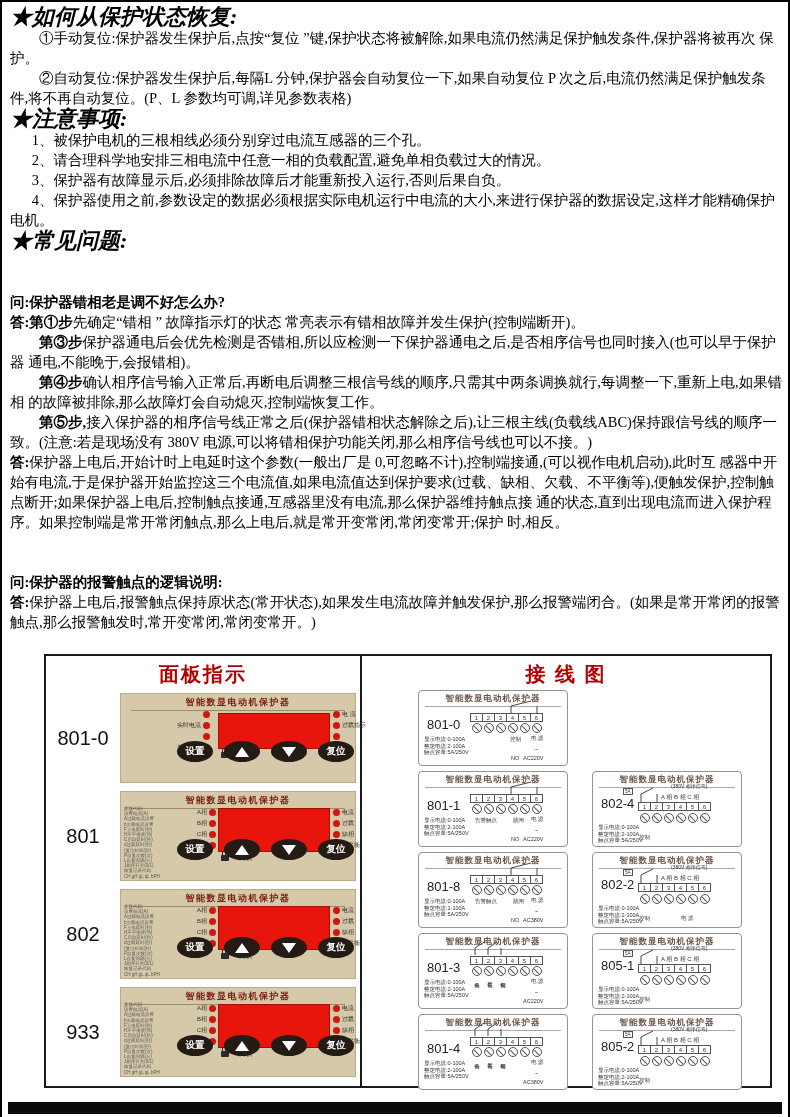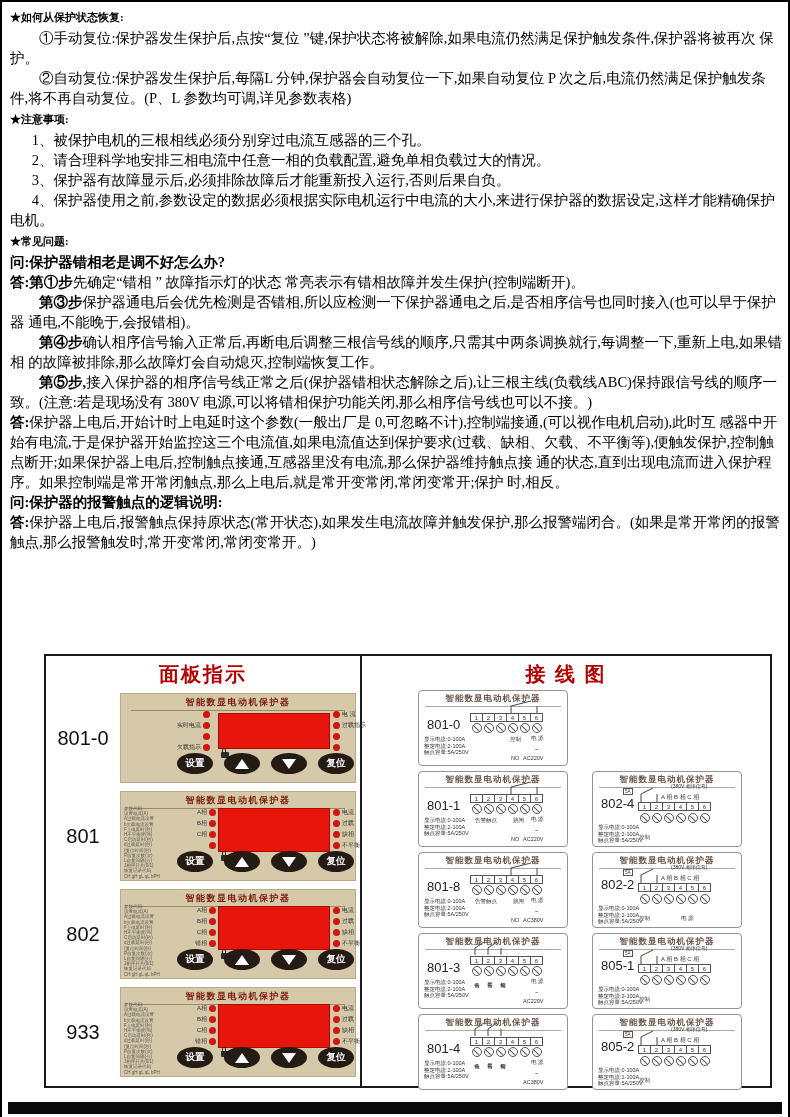--- a/index.html
+++ b/index.html
@@ -3,22 +3,22 @@
 <meta charset="utf-8">
 <style>
   html,body{margin:0;padding:0;background:#fff;}
   .page{position:relative;width:790px;height:1117px;background:#fff;box-sizing:border-box;
         border-left:2px solid #000;border-top:2px solid #000;border-right:2px solid #000;overflow:hidden;
         font-family:"Liberation Serif","DejaVu Serif",serif;color:#000;}
   
   .doc{position:absolute;left:8px;top:4px;width:776px;height:646px;overflow:hidden;
        font-size:14.5px;line-height:20px;}
   .para{margin:0;}
-  .para.h{font-size:11px;font-weight:bold;line-height:22px;}
-  .para.q{font-weight:bold;}
+  .para.h{font-size:22px;font-weight:bold;line-height:22px;font-style:italic;}
+  .para.q{font-weight:bold;margin-top:40px;}
   .para.ind1{text-indent:1.5em;}
   .para.ind2{text-indent:2em;}
   
   .panelbox{position:absolute;left:42px;top:652px;width:728px;height:434px;border:2px solid #1a1a1a;
             display:flex;background:#fff;box-sizing:border-box;}
   .pleft{width:316px;border-right:2px solid #1a1a1a;box-sizing:border-box;}
   .pright{flex:1;}
   .sec-title{text-align:center;font-size:20px;font-weight:bold;color:#b40000;margin-top:5px;
              letter-spacing:2px;font-family:"Liberation Sans","DejaVu Sans",sans-serif;height:24px;}
   
@@ -40,21 +40,21 @@
   .ledlab{font-size:6px;color:#333;}
   .l .ledlab{width:42px;text-align:right;}
   .r .ledlab{width:30px;text-align:left;}
   .display{position:absolute;left:97px;top:16px;width:110px;height:42px;background:#e8150c;border:1px solid #a80c06;}
   .basic .display{top:19px;height:34px;}
   .lock{position:absolute;left:100px;top:63px;width:8px;height:6px;background:#2a2a2a;border-radius:1px;}
   .basic .lock{top:58px;}
   .lock::before{content:'';position:absolute;left:1px;top:-4px;width:4px;height:4px;
                 border:1.5px solid #2a2a2a;border-bottom:none;border-radius:4px 4px 0 0;box-sizing:border-box;}
   .underload{position:absolute;left:118px;top:62px;font-size:6.5px;color:#333;}
-  .btnrow{position:absolute;left:56px;bottom:8px;display:flex;gap:11px;margin-top:17px;}
+  .btnrow{position:absolute;left:56px;bottom:20px;display:flex;gap:11px;margin-top:17px;}
   .btn{width:36px;height:21px;background:#241c14;border-radius:50%;color:#fff;font-size:9.5px;font-weight:bold;
        display:flex;align-items:center;justify-content:center;}
   .tri{width:0;height:0;border-left:7px solid transparent;border-right:7px solid transparent;}
   .tri.up{border-bottom:10px solid #fff;}
   .tri.down{border-top:10px solid #fff;}
   
   .wrow{display:flex;gap:24px;margin:5px 0 0 56px;}
   .card{position:relative;width:150px;height:76px;border:1px solid #949494;border-radius:4px;background:#fff;
         font-family:"Liberation Sans","DejaVu Sans",sans-serif;flex:none;box-sizing:border-box;}
   .ctitle{font-size:8.5px;font-weight:bold;color:#6b564c;text-align:center;letter-spacing:1px;

